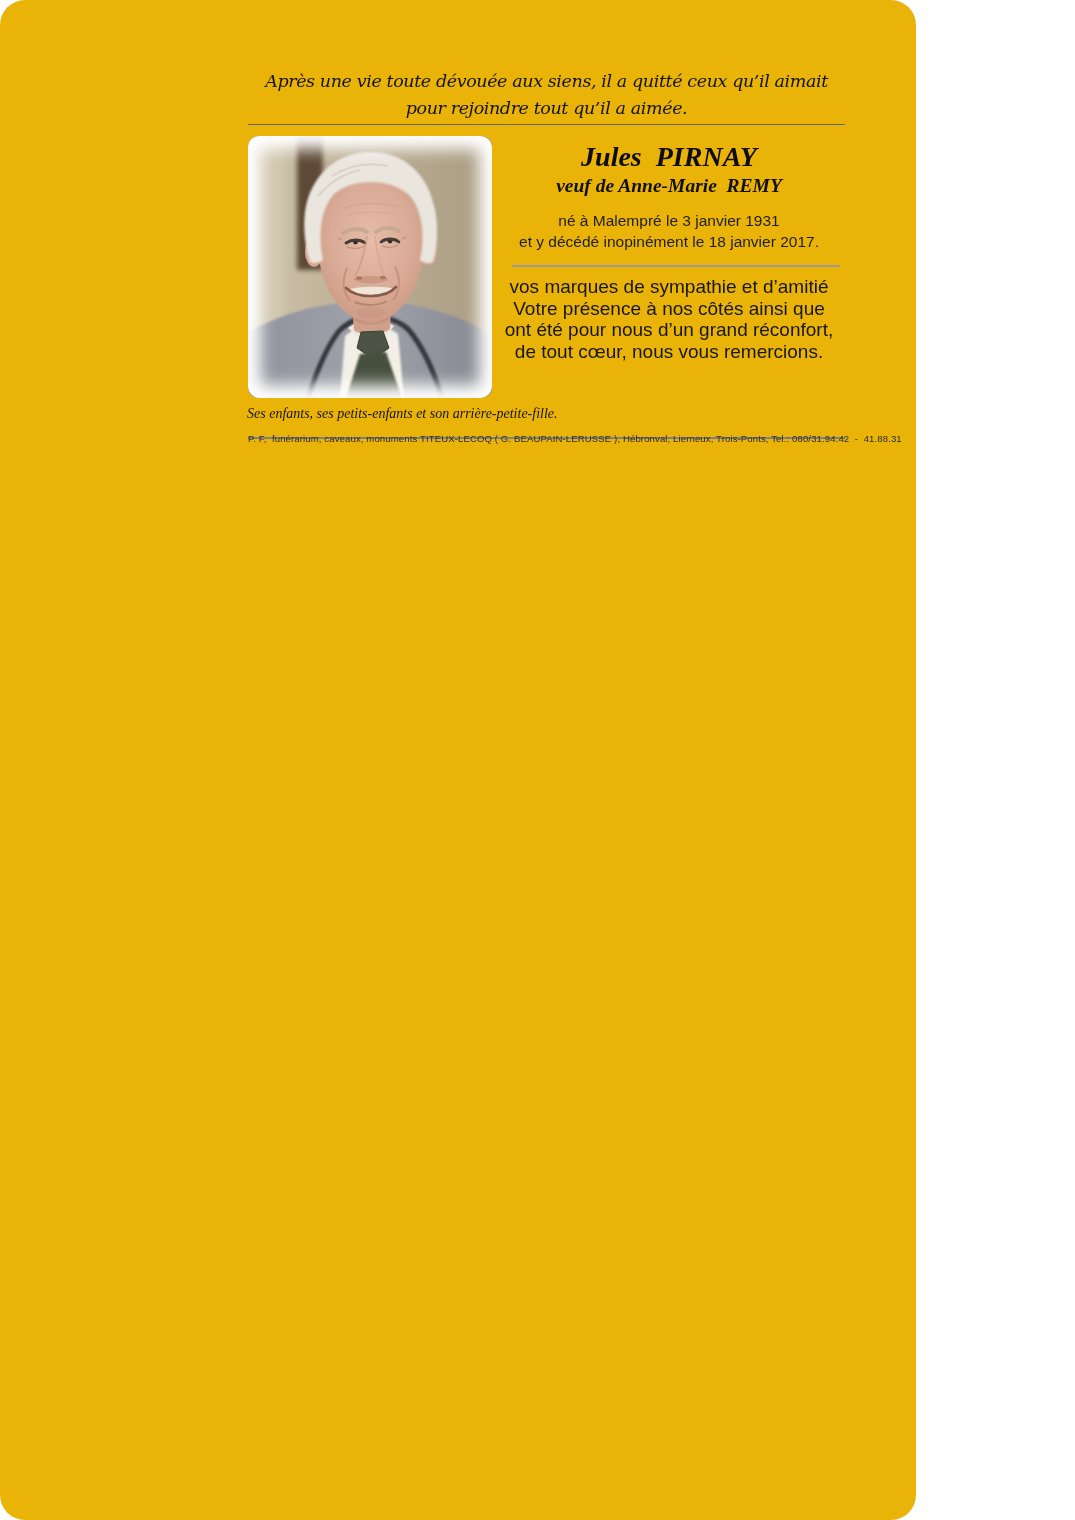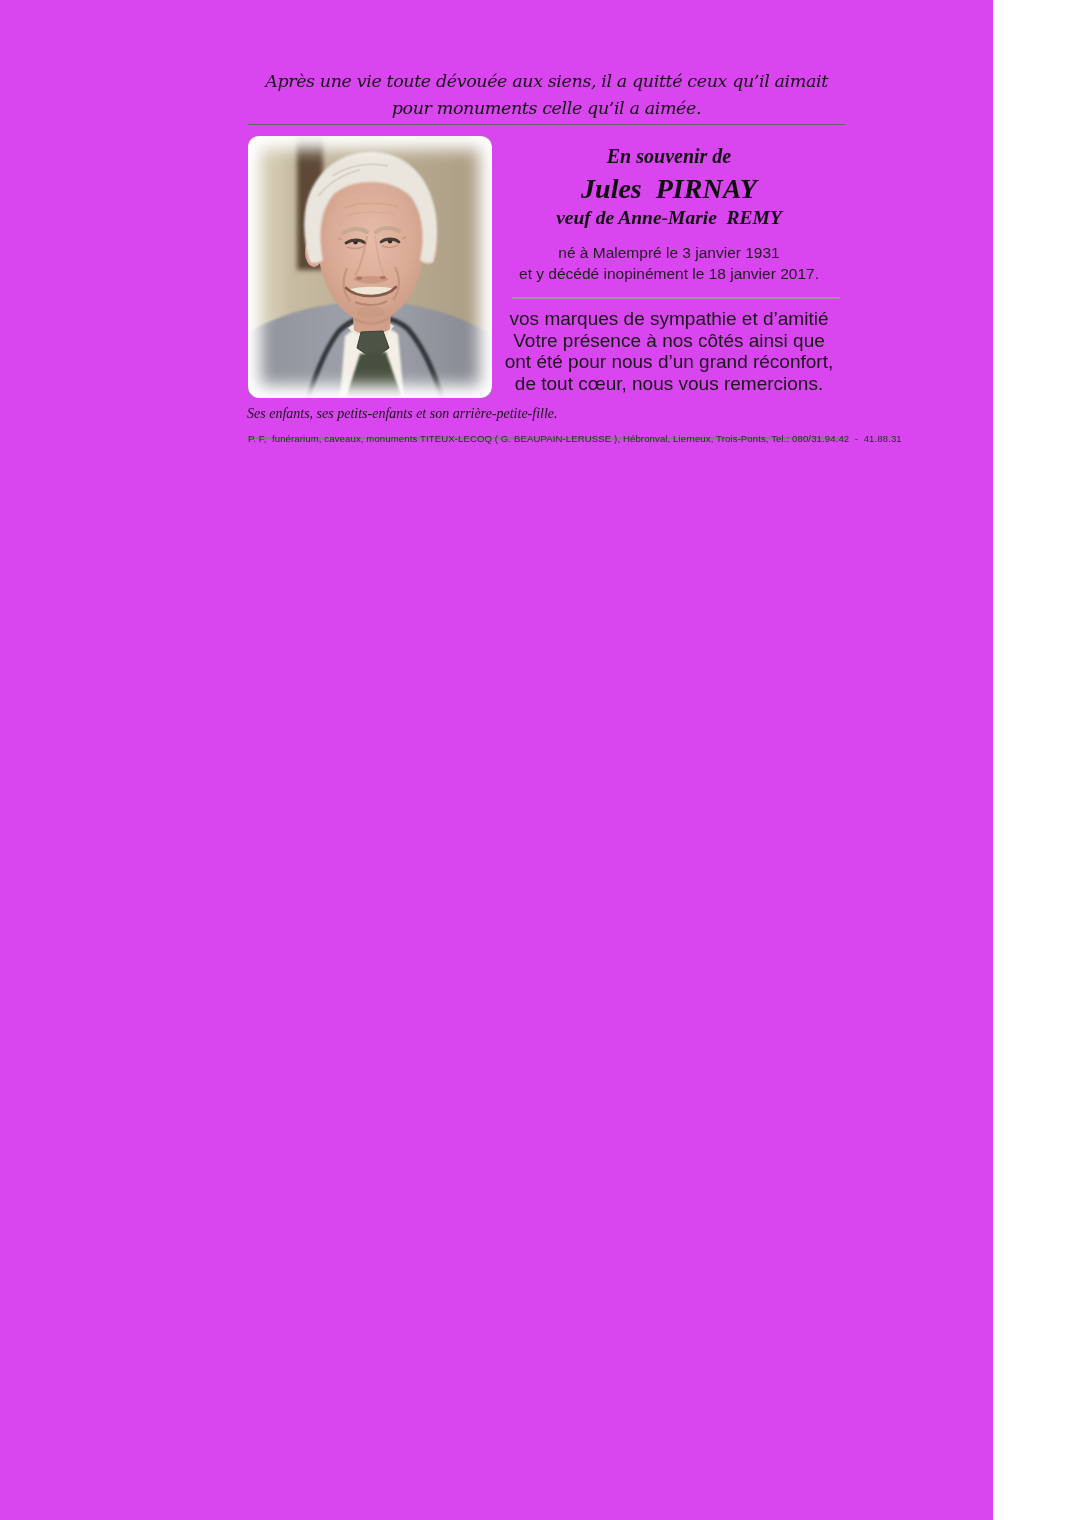--- a/index.html
+++ b/index.html
@@ -1,22 +1,23 @@
 <!DOCTYPE html>
 <html lang="fr"><head>
 <meta charset="utf-8">
 <style>
   html,body{margin:0;padding:0;background:#ffffff;}
   .page{
     position:relative;
-    width:993px;height:1520px;
-    background:#d946ef;
+    width:916px;height:1520px;
+    background:#eab308;
     overflow:hidden;
     font-family:"Liberation Serif", serif;
     color:#1b1b1b;
+    border-radius:25px;
   }
   
   .quote{
     position:absolute;left:248px;top:68px;width:597px;
     text-align:center;
     font-family:"DejaVu Serif", serif;
     font-style:italic;
     font-size:17.5px;letter-spacing:-0.4px;
     line-height:27px;color:#141414;
   }
@@ -84,21 +85,21 @@
     white-space:nowrap;color:#2c2c2c;
   }
 </style>
 </head>
 <body>
 
 <div class="page">
 
   <div class="quote">
     <div>Après une vie toute dévouée aux siens, il a quitté ceux qu’il aimait</div>
-    <div>pour monuments celle qu’il a aimée.</div>
+    <div>pour rejoindre tout qu’il a aimée.</div>
   </div>
 
   <hr class="rule rule-top">
 
   <div class="photo">
     <svg viewBox="0 0 244 262" width="244" height="262">
       <defs>
         <linearGradient id="bg" x1="0" y1="0" x2="1" y2="0">
           <stop offset="0" stop-color="#cfc4ab"></stop>
           <stop offset="0.38" stop-color="#c0b297"></stop>
@@ -177,21 +178,20 @@
       <path d="M147,131 C153,143 152,155 145,164" stroke="#c08d74" stroke-width="2.2" fill="none" opacity="0.75"></path>
 
       <path d="M100,154 C110,164 136,164 146,153 C138,150 108,150 100,154 Z" fill="#efe6d6"></path>
       <path d="M98,152 C110,163 137,163 148,151" stroke="#8a5a47" stroke-width="2.6" fill="none" stroke-linecap="round"></path>
       <path d="M107,166 C115,170 131,170 139,165" stroke="#b77f66" stroke-width="2" fill="none" opacity="0.85"></path>
       <ellipse cx="123" cy="176" rx="14" ry="6" fill="#c68f76" opacity="0.35"></ellipse>
     </svg>
   </div>
 
   <div class="id-block">
-    <div class="intro">En souvenir de</div>
     <div class="name">Jules&nbsp; PIRNAY</div>
     <div class="relation">veuf de Anne-Marie&nbsp; REMY</div>
     <div class="dates">
       <div>né à Malempré le 3 janvier 1931</div>
       <div>et y décédé inopinément le 18 janvier 2017.</div>
     </div>
     <hr class="rule rule-mid">
     <div class="thanks">
       <div>vos marques de sympathie et d’amitié</div>
       <div>Votre présence à nos côtés ainsi que</div>

